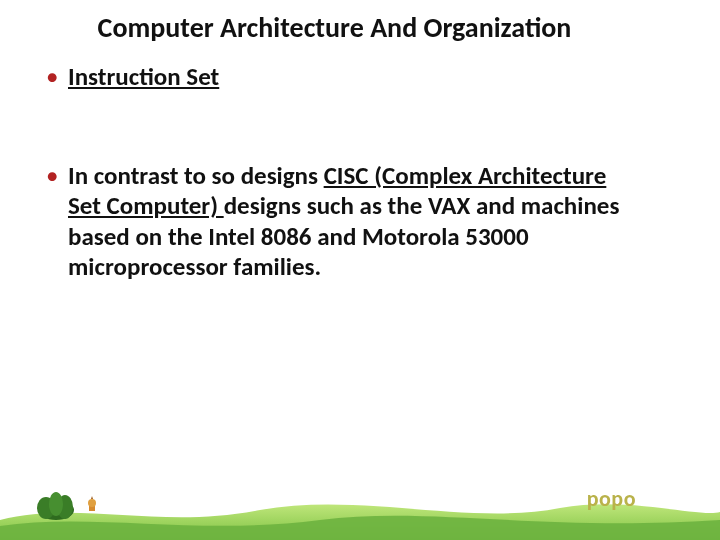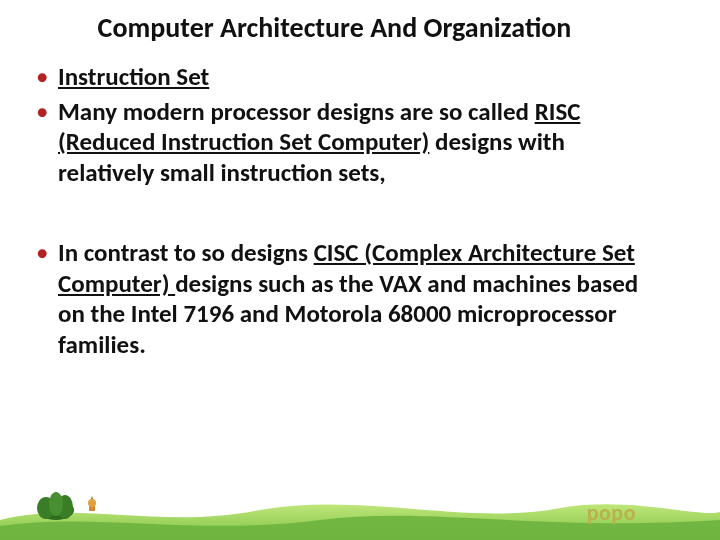--- a/index.html
+++ b/index.html
@@ -22,21 +22,21 @@
   .title {
     font-size: 28px;
     font-weight: 700;
     color: #111;
     text-align: center;
     margin: 2px 0 18px 0;
     line-height: 1.15;
   }
   ul.body {
     list-style: none;
-    margin: 2px;
+    margin: 12px;
     padding: 0;
   }
   ul.body > li {
     position: relative;
     padding-left: 28px;
     font-size: 25px;
     line-height: 1.22;
     color: #111;
     margin-bottom: 4px;
   }
@@ -56,48 +56,45 @@
     position: absolute;
     left: 0;
     right: 0;
     bottom: 0;
     height: 54px;
     pointer-events: none;
   }
   .popo {
     position: absolute;
     right: 20px;
-    bottom: 14px;
+    bottom: 28px;
     font-size: 22px;
     color: #b9b24a;
     font-weight: 600;
     letter-spacing: 0.5px;
   }
 </style>
 </head>
 <body>
 
 <div class="slide">
 
   <div class="title">Computer Architecture And Organization</div>
 
   <ul class="body">
     <li>
       <span class="b u">Instruction Set</span>
     </li>
-    <li>
-      <span class="b">Many modern processor designs are so called </span><span class="b u">RISC (Reduced Instruction Set Computer)</span><span class="b"> designs with relatively small instruction sets,</span>
-    </li>
   </ul>
 
   <div class="gap"></div>
 
   <ul class="body">
     <li>
-      <span class="b">In contrast to so designs </span><span class="b u">CISC (Complex Architecture Set Computer) </span><span class="b">designs such as the VAX and machines based on the Intel 7196 and Motorola 68000 microprocessor families.</span>
+      <span class="b">In contrast to so designs </span><span class="b u">CISC (Complex Architecture Set Computer) </span><span class="b">designs such as the VAX and machines based on the Intel 8086 and Motorola 53000 microprocessor families.</span>
     </li>
   </ul>
 
   <svg class="ground" viewBox="0 0 720 54" preserveAspectRatio="none">
     <defs>
       <linearGradient id="g1" x1="0" y1="0" x2="0" y2="1">
         <stop offset="0%" stop-color="#bfe67a"></stop>
         <stop offset="100%" stop-color="#7cc142"></stop>
       </linearGradient>
     </defs>

